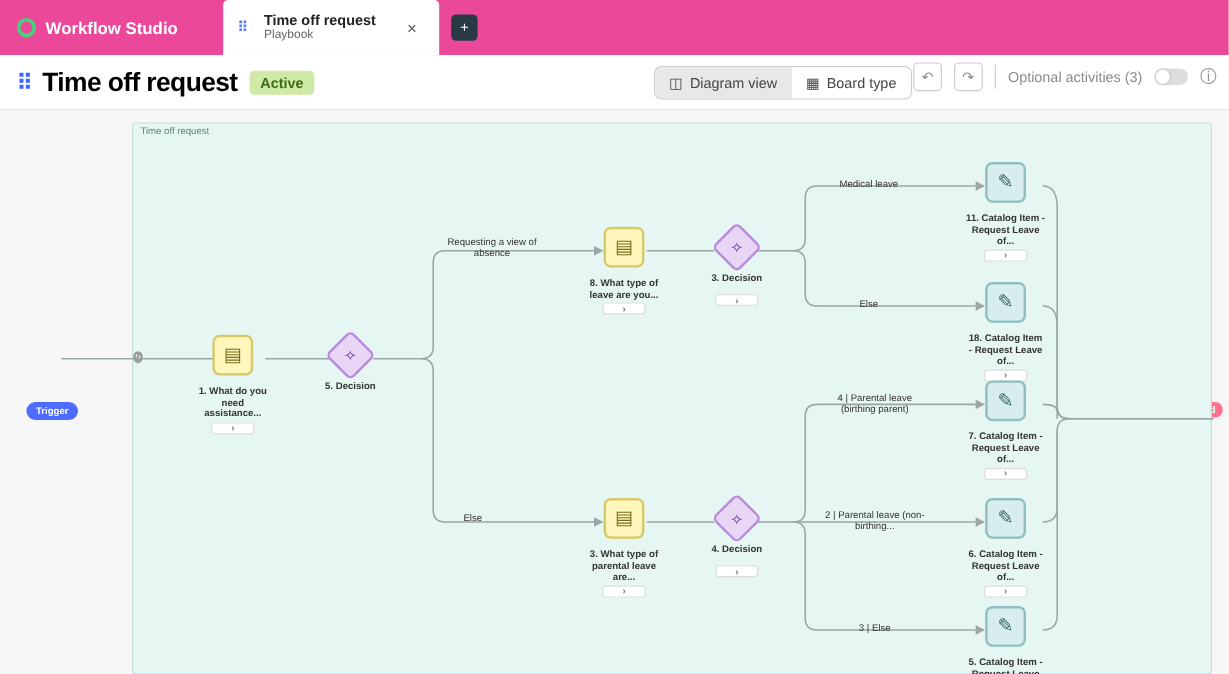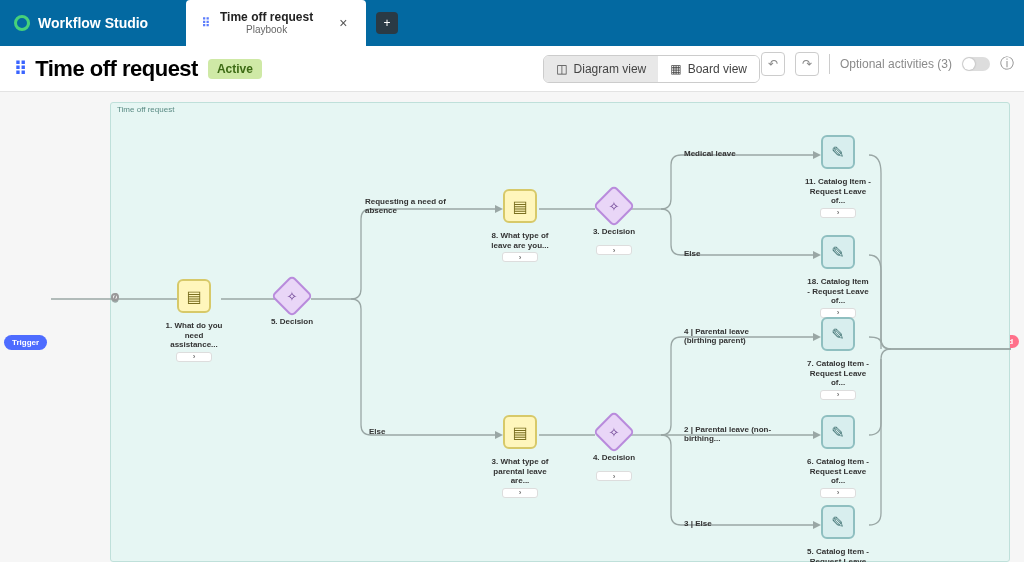--- a/index.html
+++ b/index.html
@@ -9,26 +9,25 @@
     background: #f6f6f6;
     width: 1024px;
     height: 562px;
     overflow: hidden;
     position: relative;
   }
 
   
   .topbar {
     height: 46px;
-    background: #0369a1;
+    background: #ec4899;
     color: #fff;
     display: flex;
     align-items: center;
     padding-left: 14px;
-    text-align: center;
   }
   .brand {
     display: flex;
     align-items: center;
     gap: 8px;
     font-size: 14px;
     font-weight: 600;
     margin-right: 12px;
     min-width: 160px;
   }
@@ -203,21 +202,22 @@
     border:2px solid #b98bdc;
     transform: rotate(45deg);
     border-radius:5px;
     display:flex; align-items:center; justify-content:center;
   }
   .decision-diamond span { transform: rotate(-45deg); font-size:13px; color:#6a4091;}
   .decision .node-label { margin-top:6px; }
 
   .branch-label {
     position:absolute;
-    font-size:8px; color:#333; font-weight:700;
+    font-size:8px; color:#333; font-weight:400;
+    text-align:center;
     background: transparent;
     white-space: normal;
   }
 
   .trigger-pill {
     position:absolute;
     background:#4e6cff; color:#fff;
     padding: 3px 8px; border-radius: 10px;
     font-size: 8px; font-weight:700;
   }
@@ -264,37 +264,37 @@
   <h1>Time off request</h1>
   <span class="pill-active">Active</span>
 
   <div class="viewswitch">
     <button class="active">
       <span>◫</span>
       <span>Diagram view</span>
     </button>
     <button>
       <span>▦</span>
-      <span>Board view</span>
+      <span>Board type</span>
     </button>
   </div>
 </div>
 
 <div class="right-tools">
   <span class="icon-btn">↶</span>
   <span class="icon-btn">↷</span>
   <span class="sep"></span>
   <span>Optional activities (3)</span>
   <span class="toggle"></span>
   <span style="font-size:14px;">ⓘ</span>
 </div>
 
 <div class="canvas-wrap">
 
-  <span class="trigger-pill" style="left:4px; top:243px;">Trigger</span>
+  <span class="trigger-pill" style="left:22px; top:243px;">Trigger</span>
 
   <span class="end-pill" style="left:992px; top:243px;">End</span>
 
   <div class="canvas">
     <div class="canvas-title">Time off request</div>
 
     <svg width="900" height="460">
       <g stroke="#9aa7a5" stroke-width="1.3" fill="none">
 
         <path d="M -60 196 L 4 196"></path>
@@ -351,21 +351,21 @@
       <div class="node-badge">›</div>
     </div>
 
     <div class="decision" style="left:148px; top:178px;">
       <div class="decision-diamond">
           <span>✧</span>
         </div>
       <div class="node-label">5. Decision</div>
     </div>
 
-    <div class="branch-label" style="left:254px; top:94px; width:90px;">Requesting a need of absence</div>
+    <div class="branch-label" style="left:254px; top:94px; width:90px;">Requesting a view of absence</div>
     <div class="branch-label" style="left:258px; top:324px; width:50px;">Else</div>
 
     <div class="node" style="left:376px; top:86px;">
       <div class="node-box box-yellow">
           <span>▤</span>
         </div>
       <div class="node-label">8. What type of leave are you...</div>
       <div class="node-badge">›</div>
     </div>
 

